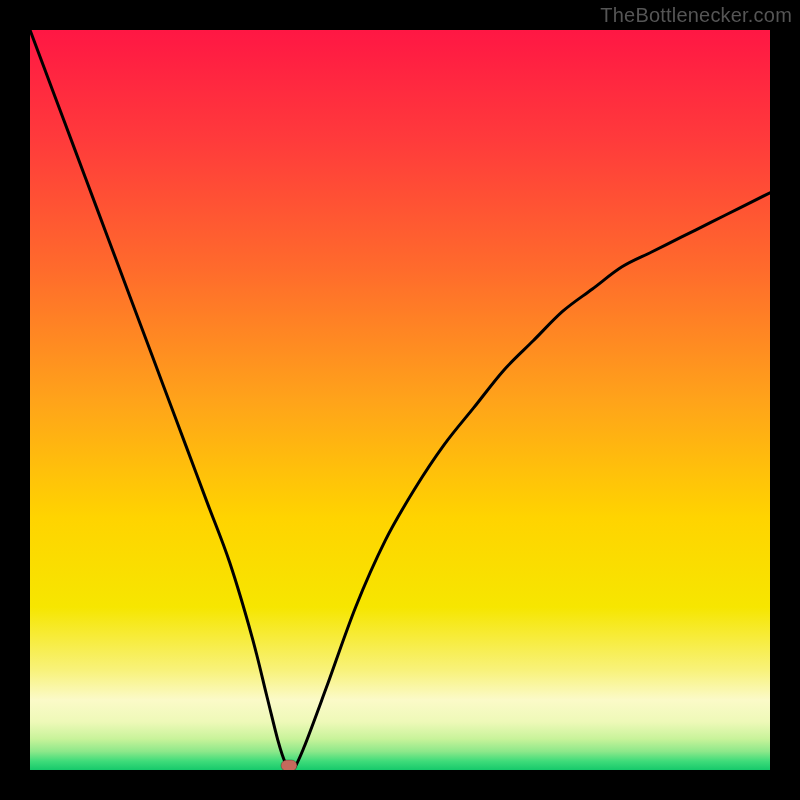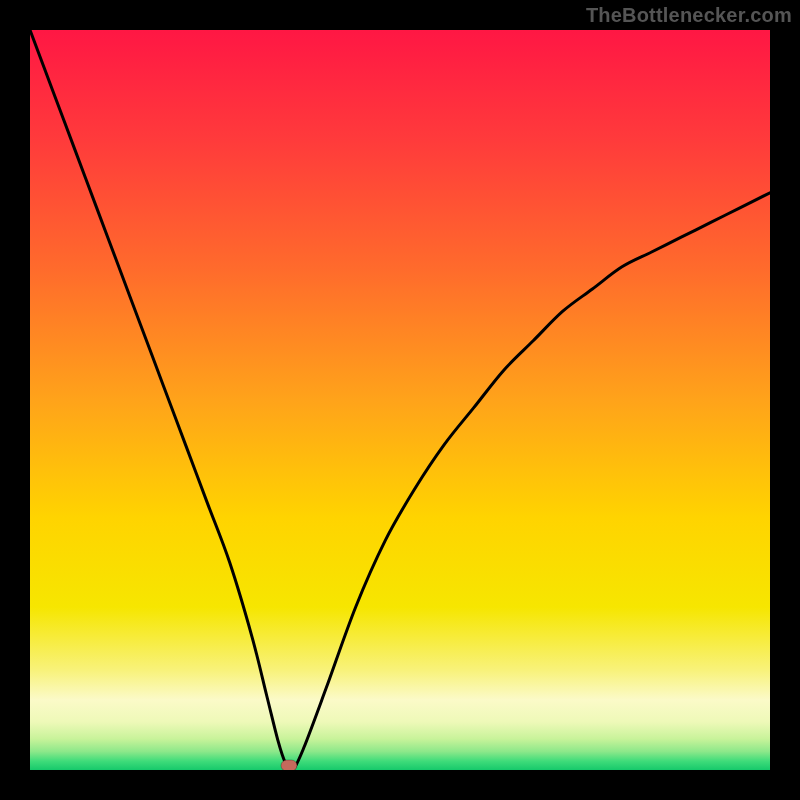--- a/index.html
+++ b/index.html
@@ -25,21 +25,21 @@
     height: 740px;
     overflow: hidden;
   }
   
   .wm {
     position: absolute;
     top: 4px;
     right: 8px;
     color: #555;
     font-size: 20px;
-    font-weight: 700;
+    font-weight: 400;
     letter-spacing: 0.2px;
     user-select: none;
   }
   svg { display: block; }
 </style>
 </head>
 <body>
 
 <div class="frame">
   <div class="wm">TheBottlenecker.com</div>

